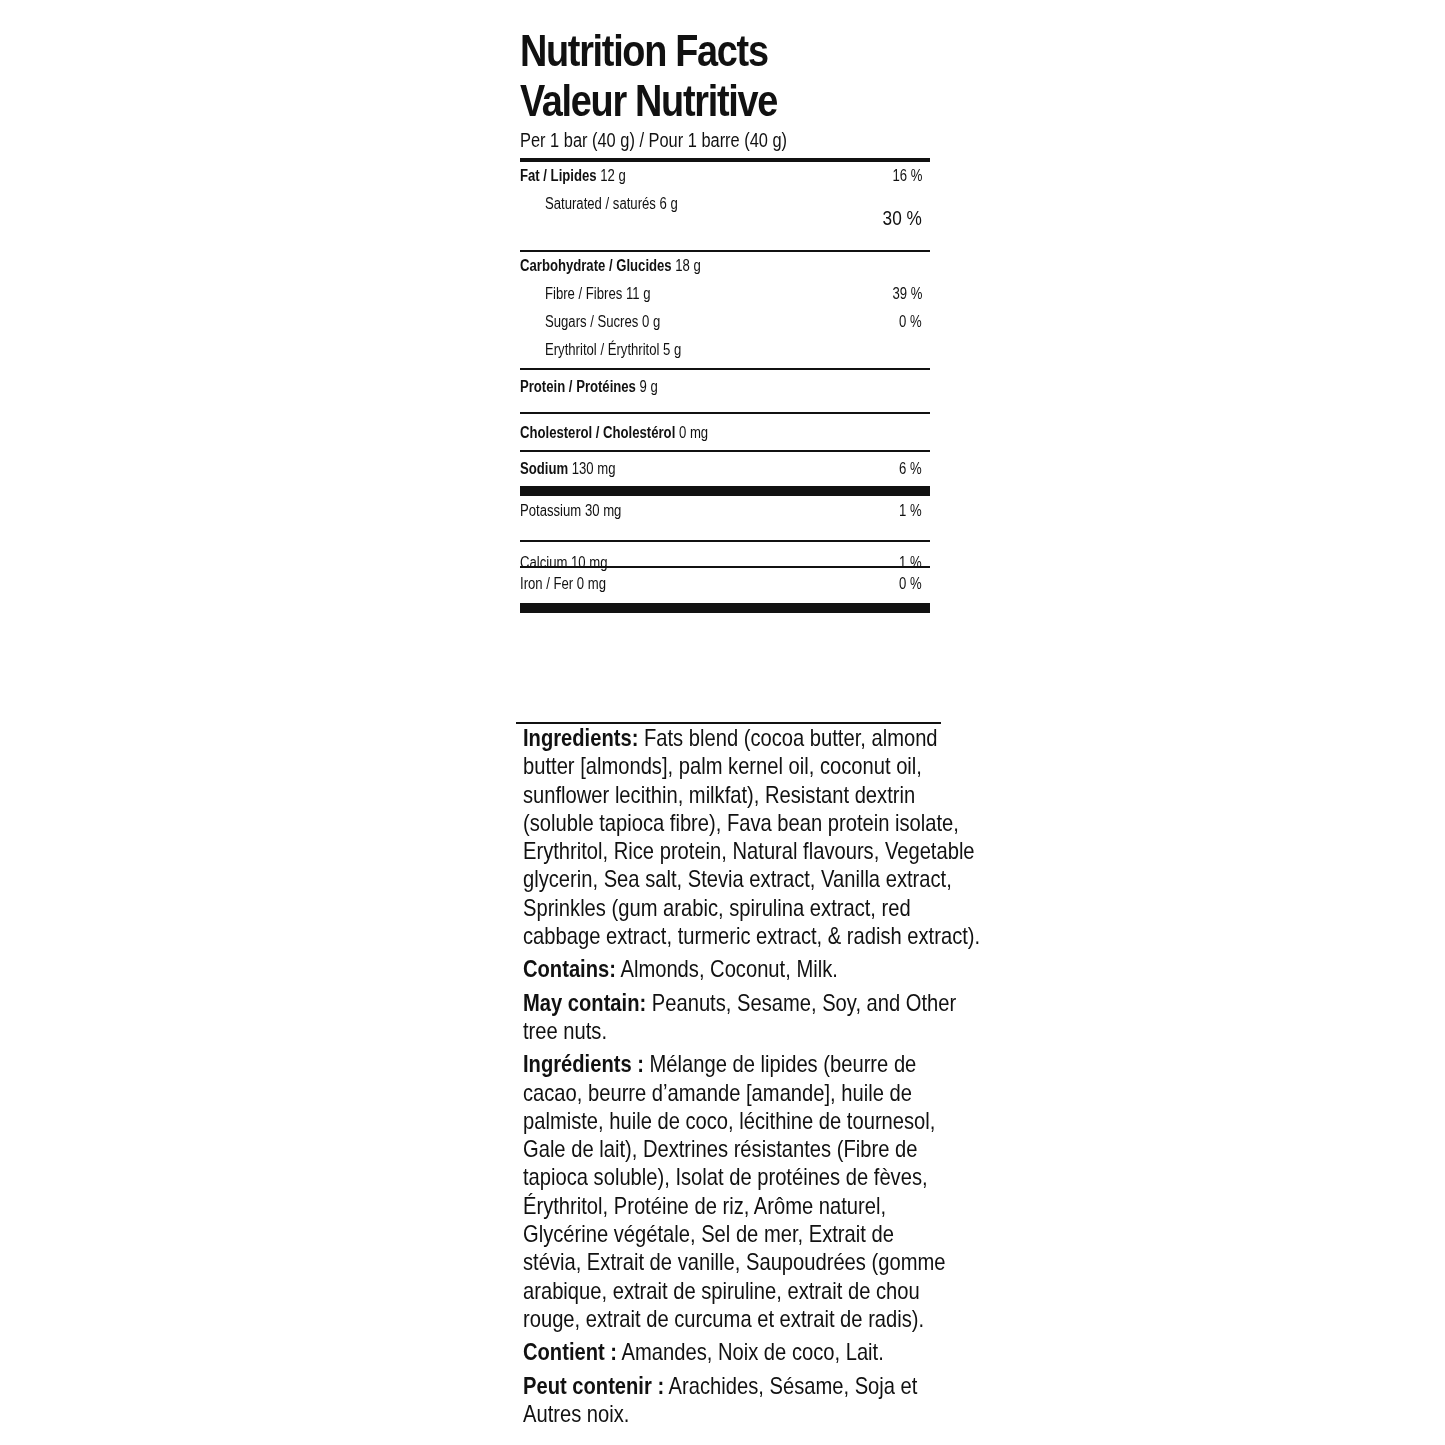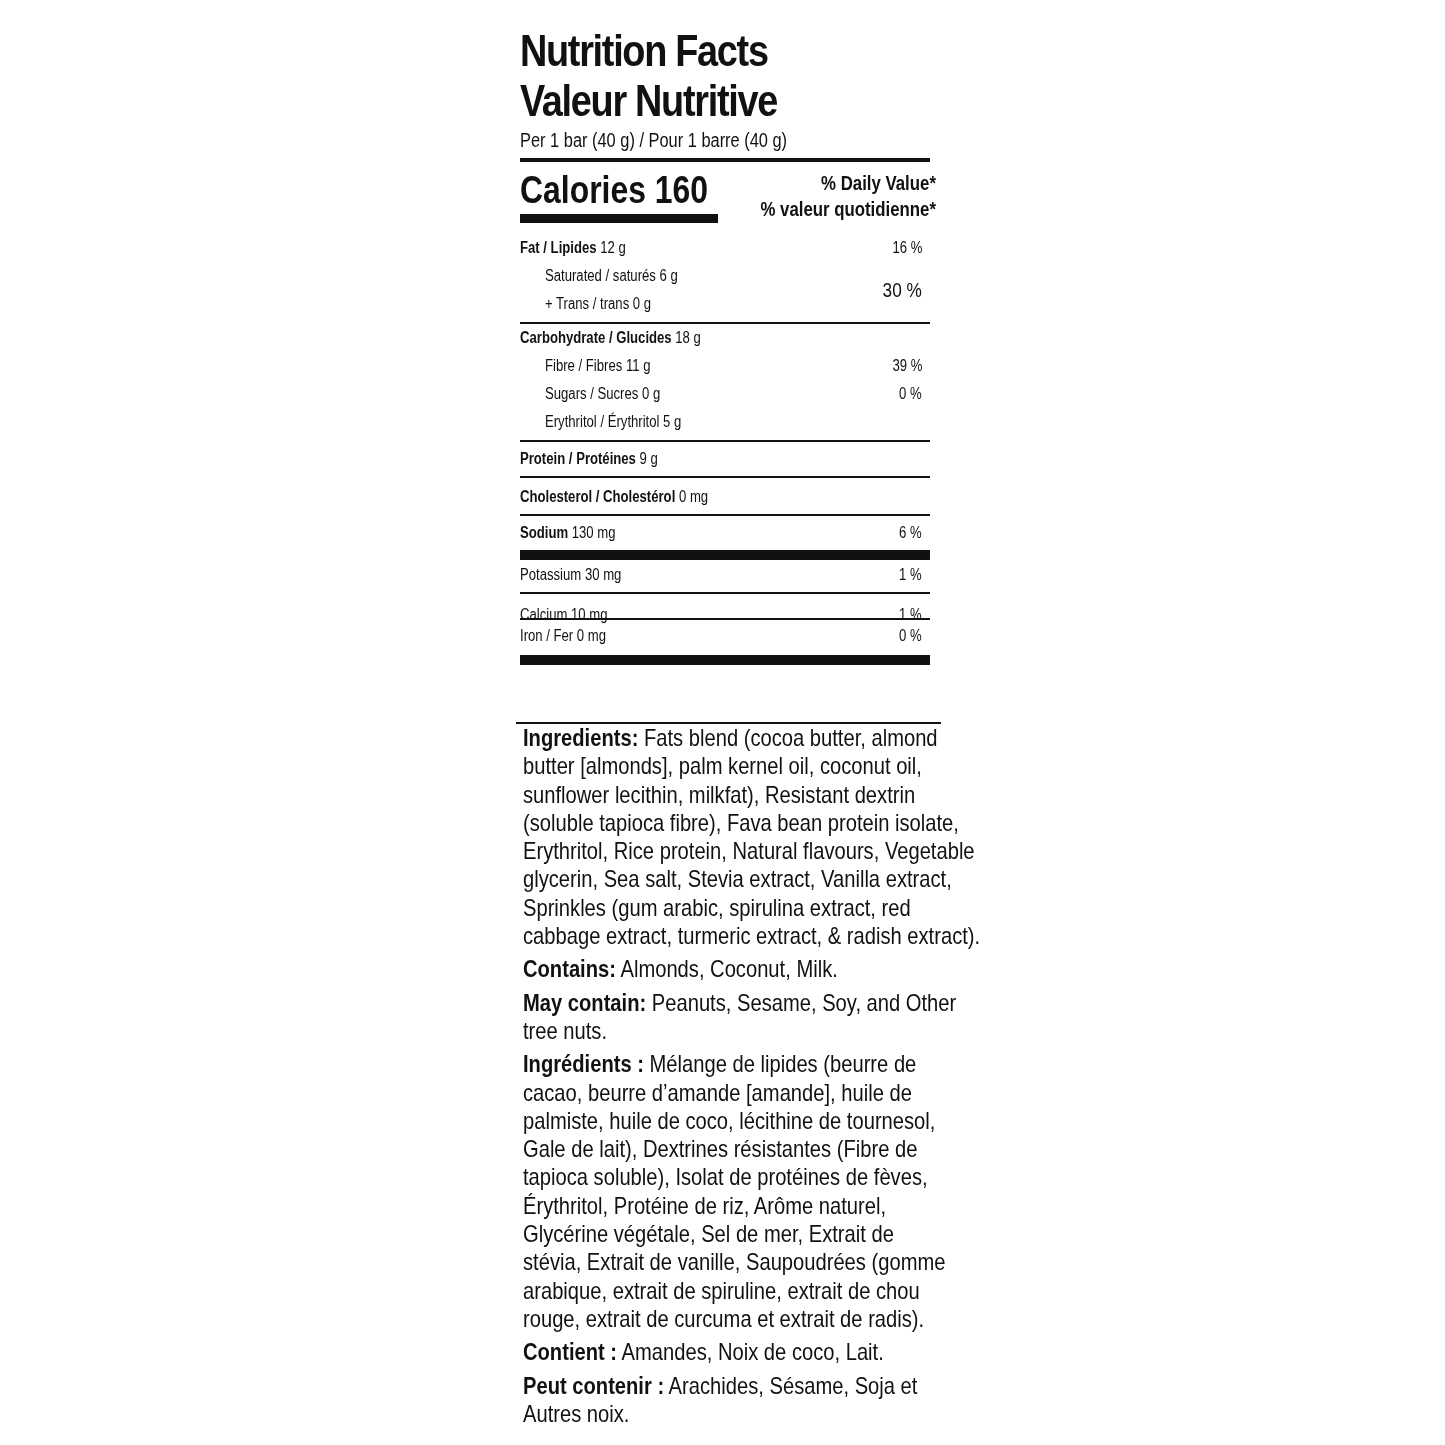--- a/index.html
+++ b/index.html
@@ -26,39 +26,28 @@
   </style>
 </head>
 <body>
 
 <div class="label">
   <div class="title">Nutrition Facts</div>
   <div class="title">Valeur Nutritive</div>
   <div class="serving">Per 1 bar (40 g) / Pour 1 barre (40 g)</div>
   <div class="rule-med" style="margin-top:6px;"></div>
 
-  <div class="cal-row">
-    <div class="cal-text">Calories 160</div>
-    <div class="cal-bar"></div>
-    <div class="dv-head">
-      <div>% Daily Value*</div>
-      <div>% valeur quotidienne*</div>
-    </div>
-  </div>
 
   <div class="row">
     <span class="left"><b>Fat / Lipides</b> <span>12 g</span></span>
     <span class="right">16 %</span>
   </div>
   <div style="position:relative;height:56px;">
     <div class="row">
         <span class="left indent">Saturated / saturés 6 g</span>
-      </div>
-    <div class="row">
-        <span class="left indent">+ Trans / trans 0 g</span>
       </div>
     <span style="position:absolute;right:8px;top:14px;font-size:21px;line-height:28px;transform:scaleX(0.82);transform-origin:right;">30 %</span>
   </div>
   <div class="rule-thin" style="margin-top:4px;"></div>
 
   <div class="row">
     <span class="left"><b>Carbohydrate / Glucides</b> <span>18 g</span></span>
   </div>
   <div class="row">
     <span class="left indent">Fibre / Fibres 11 g</span>
@@ -66,35 +55,35 @@
   </div>
   <div class="row">
     <span class="left indent">Sugars / Sucres 0 g</span>
     <span class="right">0 %</span>
   </div>
   <div class="row">
     <span class="left indent">Erythritol / Érythritol 5 g</span>
   </div>
   <div class="rule-thin" style="margin-top:4px;"></div>
 
-  <div class="row" style="height:34px;line-height:34px;">
+  <div class="row" style="height:42px;line-height:34px;">
     <span class="left" style="line-height:34px;"><b>Protein / Protéines</b> <span>9 g</span></span>
   </div>
   <div class="rule-thin"></div>
   <div class="row" style="height:36px;text-align:center;">
     <span class="left" style="line-height:38px;"><b>Cholesterol / Cholestérol</b> <span>0 mg</span></span>
   </div>
   <div class="rule-thin"></div>
   <div class="row" style="height:34px;text-align:right;">
     <span class="left" style="line-height:34px;"><b>Sodium</b> <span>130 mg</span></span>
     <span class="right" style="line-height:34px;">6 %</span>
   </div>
   <div class="rule-thick"></div>
 
-  <div class="row" style="height:32px;">
+  <div class="row" style="height:44px;">
     <span class="left" style="line-height:30px;">Potassium 30 mg</span>
     <span class="right" style="line-height:30px;">1 %</span>
   </div>
   <div class="rule-thin"></div>
   <div class="row" style="height:24px;">
     <span class="left" style="line-height:42px;">Calcium 10 mg</span>
     <span class="right" style="line-height:42px;">1 %</span>
   </div>
   <div class="rule-thin"></div>
   <div class="row" style="height:32px;">

